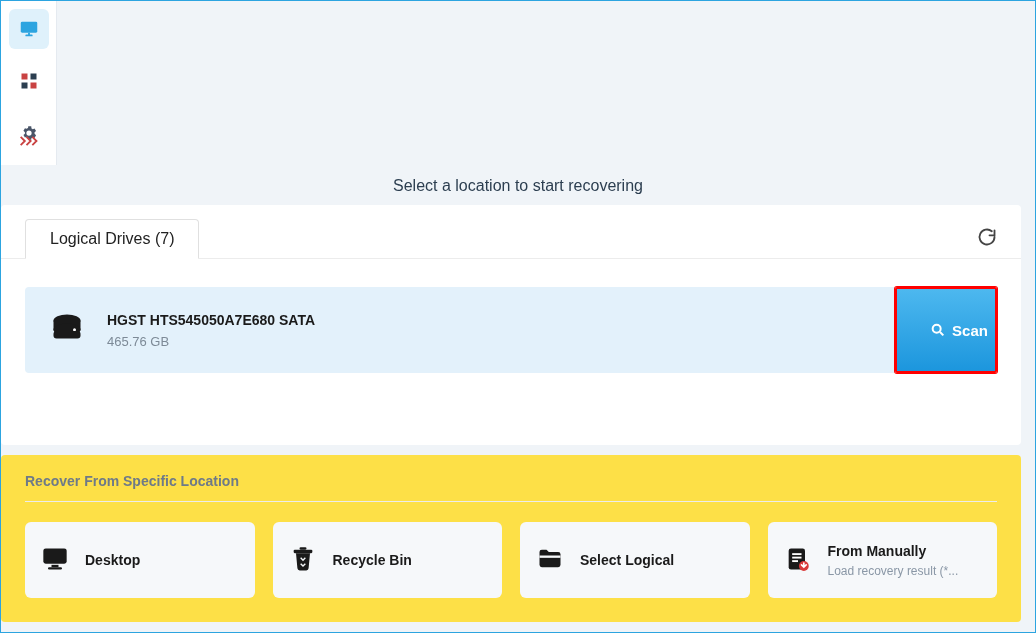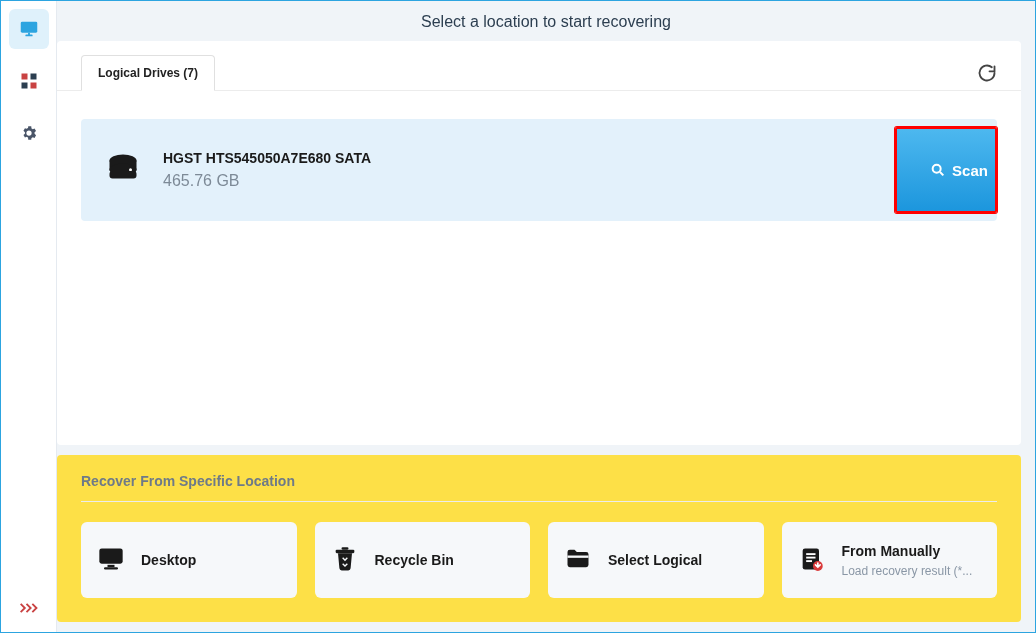--- a/index.html
+++ b/index.html
@@ -4,21 +4,21 @@
   <style>
     * { box-sizing: border-box; margin: 0; padding: 0; }
     body {
       font-family: -apple-system, BlinkMacSystemFont, "Segoe UI", Arial, sans-serif;
       background: #f0f4f8;
       width: 1036px;
       height: 633px;
       overflow: hidden;
       border: 1px solid #2ca4e0;
     }
-    .container { display: flex; height: 100%; }
+    .container { display: flex; height: 100%; flex-direction: column; }
     .sidebar {
       width: 56px;
       background: #ffffff;
       display: flex;
       flex-direction: column;
       align-items: center;
       padding-top: 8px;
       border-right: 1px solid #e5eaf0;
       position: relative;
     }
@@ -68,23 +68,23 @@
       flex-direction: column;
     }
     .tabs-row {
       display: flex;
       align-items: center;
       padding: 14px 24px 0 24px;
       border-bottom: 1px solid #ececec;
       position: relative;
     }
     .tab {
-      padding: 10px 16px;
-      font-size: 12px;
-      font-weight: 700;
+      padding: 10px 24px;
+      font-size: 16px;
+      font-weight: 400;
       cursor: pointer;
       border-top-left-radius: 4px;
       border-top-right-radius: 4px;
       margin-bottom: -1px;
     }
     .tab.inactive {
       background: #ffffff;
       color: #222;
       border: 1px solid #e0e0e0;
       border-bottom: 1px solid #ffffff;
@@ -101,26 +101,26 @@
       cursor: pointer;
       color: #555;
     }
     .device-row {
       margin: 28px 24px 0 24px;
       background: #e3f1fb;
       border-radius: 4px;
       display: flex;
       align-items: center;
       padding: 0 0 0 24px;
-      height: 102px;
+      height: 86px;
       position: relative;
     }
     .drive-icon { margin-right: 22px; }
     .device-info .name { font-weight: 700; font-size: 14px; color: #1a1a1a; }
-    .device-info .size { font-size: 16px; color: #7d8a97; margin-top: 6px; }
+    .device-info .size { font-size: 13px; color: #7d8a97; margin-top: 6px; }
     .scan-button {
       margin-left: auto;
       width: 102px;
       height: 86px;
       background: linear-gradient(180deg, #4db8ef 0%, #1c96dd 100%);
       border: 2px solid #ff0000;
       display: flex;
       align-items: center;
       justify-content: center;
       color: #ffffff;

